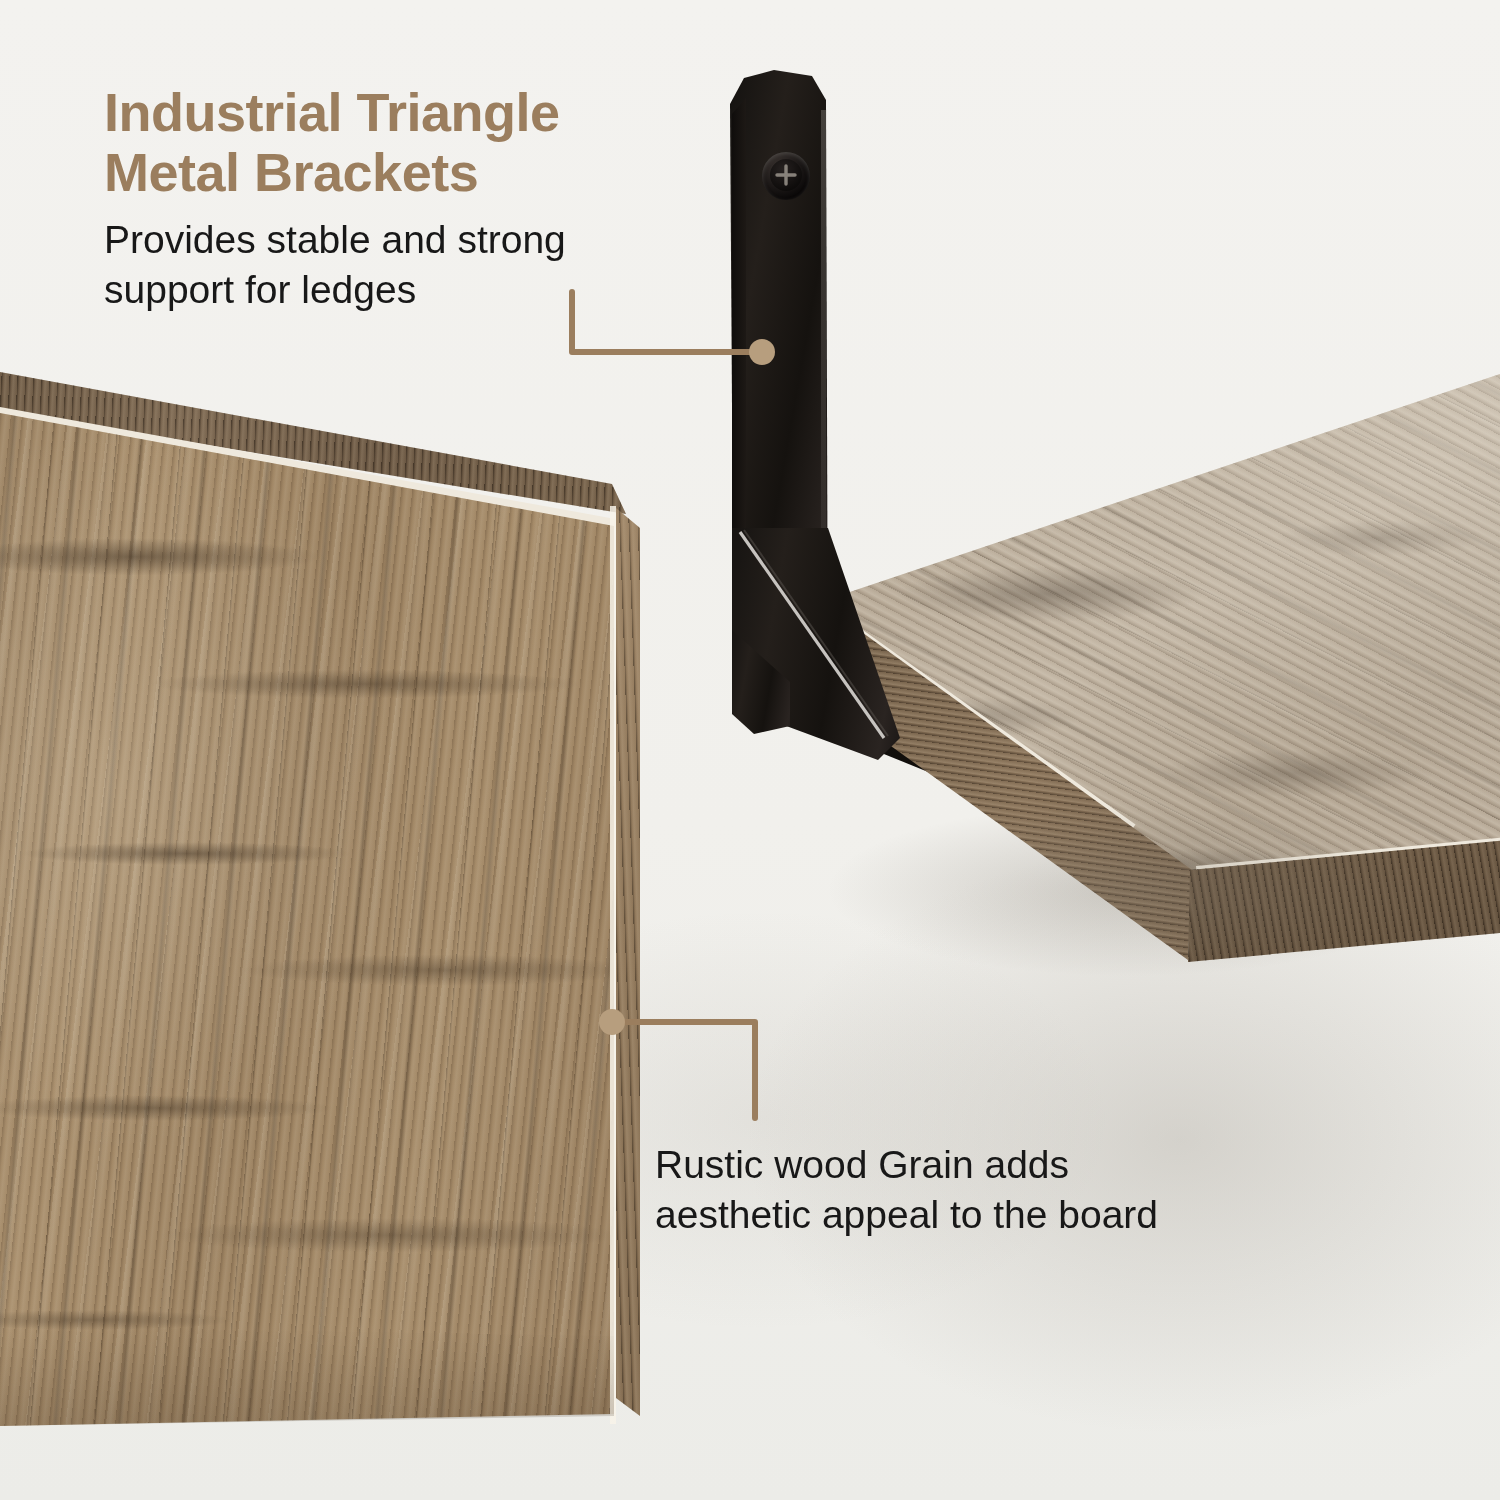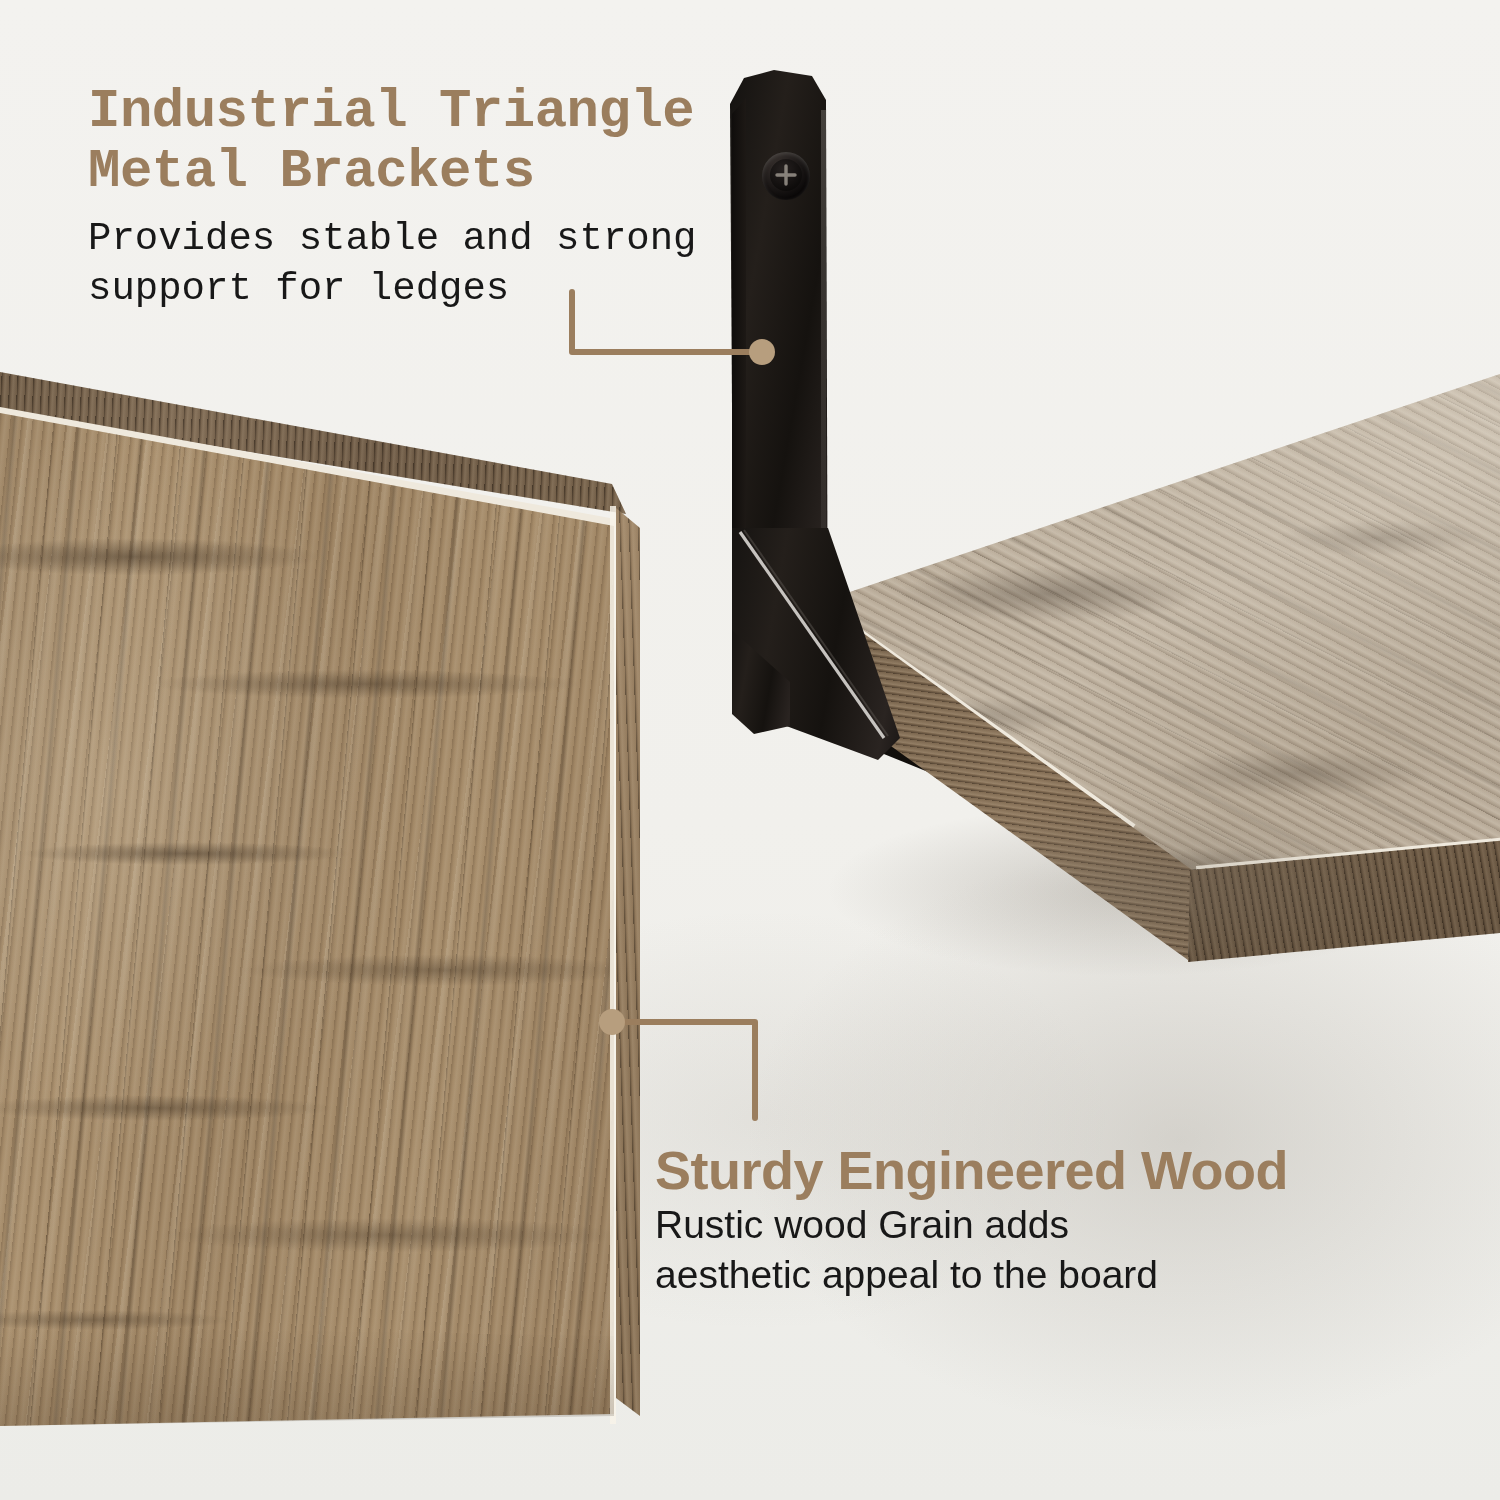--- a/index.html
+++ b/index.html
@@ -29,21 +29,21 @@
     letter-spacing:-.5px;
     line-height:1.12;
     white-space:pre-line;
   }
   .sub{
     color:#181818;
     font-weight:normal;
     line-height:1.28;
     white-space:pre-line;
   }
-  #block-brackets{left:88px;top:82px;font-family:Liberation Mono, monospace;}
+  #block-brackets{left:104px;top:82px;}
   #block-brackets .headline{font-size:54px;}
   #block-brackets .sub{font-size:39px;margin-top:12px;}
 
   #block-wood{left:655px;top:1140px;text-align:left;}
   #block-wood .headline{font-size:54px;}
   #block-wood .sub{font-size:39px;}
 
   
   .callout{position:absolute;left:0;top:0;width:1500px;height:1500px;pointer-events:none;}
 
@@ -251,18 +251,17 @@
   </svg>
 
   <div class="tblock" id="block-brackets">
     <div class="headline">Industrial Triangle
 Metal Brackets</div>
     <div class="sub">Provides stable and strong
 support for ledges</div>
   </div>
 
   <div class="tblock" id="block-wood">
-    <div class="headline">Sturdy Engineered Wood</div>
     <div class="sub">Rustic wood Grain adds
 aesthetic appeal to the board</div>
   </div>
 
 </div>
 
 </body></html>

